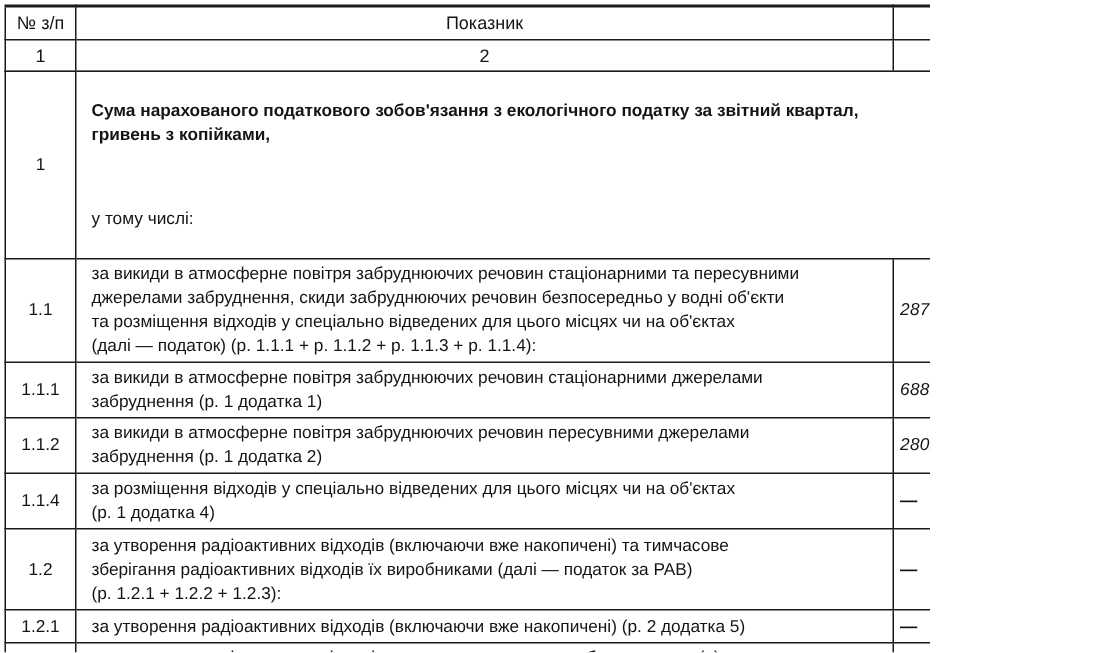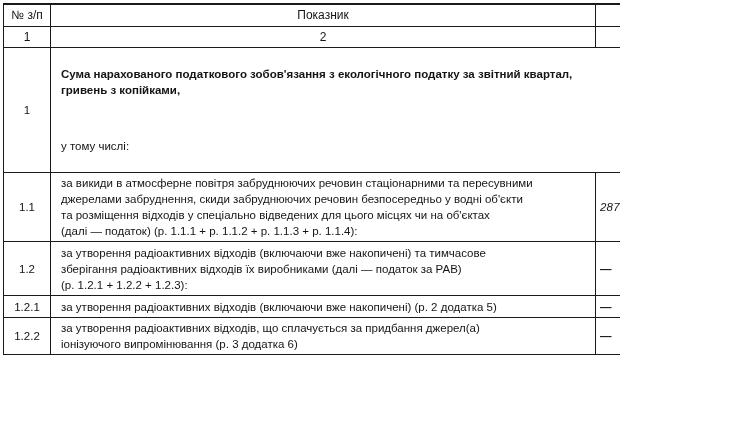--- a/index.html
+++ b/index.html
@@ -94,23 +94,41 @@
 
     <tr style="height:68px">
       <td class="c1">1.1</td>
       <td class="c2">за викиди в атмосферне повітря забруднюючих речовин стаціонарними та пересувними
 джерелами забруднення, скиди забруднюючих речовин безпосередньо у водні об'єкти
 та розміщення відходів у спеціально відведених для цього місцях чи на об'єктах
 (далі — податок) (р. 1.1.1 + р. 1.1.2 + р. 1.1.3 + р. 1.1.4):</td>
       <td class="c3 val-num">28714,86</td>
     </tr>
 
+    <tr style="height:36px">
+      <td class="c1">1.1.1</td>
+      <td class="c2">за викиди в атмосферне повітря забруднюючих речовин стаціонарними джерелами
+забруднення (р. 1 додатка 1)</td>
+      <td class="c3 val-num">688,36</td>
+    </tr>
+
+    <tr style="height:36px">
+      <td class="c1">1.1.2</td>
+      <td class="c2">за викиди в атмосферне повітря забруднюючих речовин пересувними джерелами
+забруднення (р. 1 додатка 2)</td>
+      <td class="c3 val-num">28026,50</td>
+    </tr>
 
 
-
+    <tr style="height:36px">
+      <td class="c1">1.1.4</td>
+      <td class="c2">за розміщення відходів у спеціально відведених для цього місцях чи на об'єктах
+(р. 1 додатка 4)</td>
+      <td class="c3 val-dash">—</td>
+    </tr>
 
     <tr style="height:54px">
       <td class="c1">1.2</td>
       <td class="c2">за утворення радіоактивних відходів (включаючи вже накопичені) та тимчасове
 зберігання радіоактивних відходів їх виробниками (далі — податок за РАВ)
 (р. 1.2.1 + 1.2.2 + 1.2.3):</td>
       <td class="c3 val-dash">—</td>
     </tr>
 
     <tr style="height:22px">

